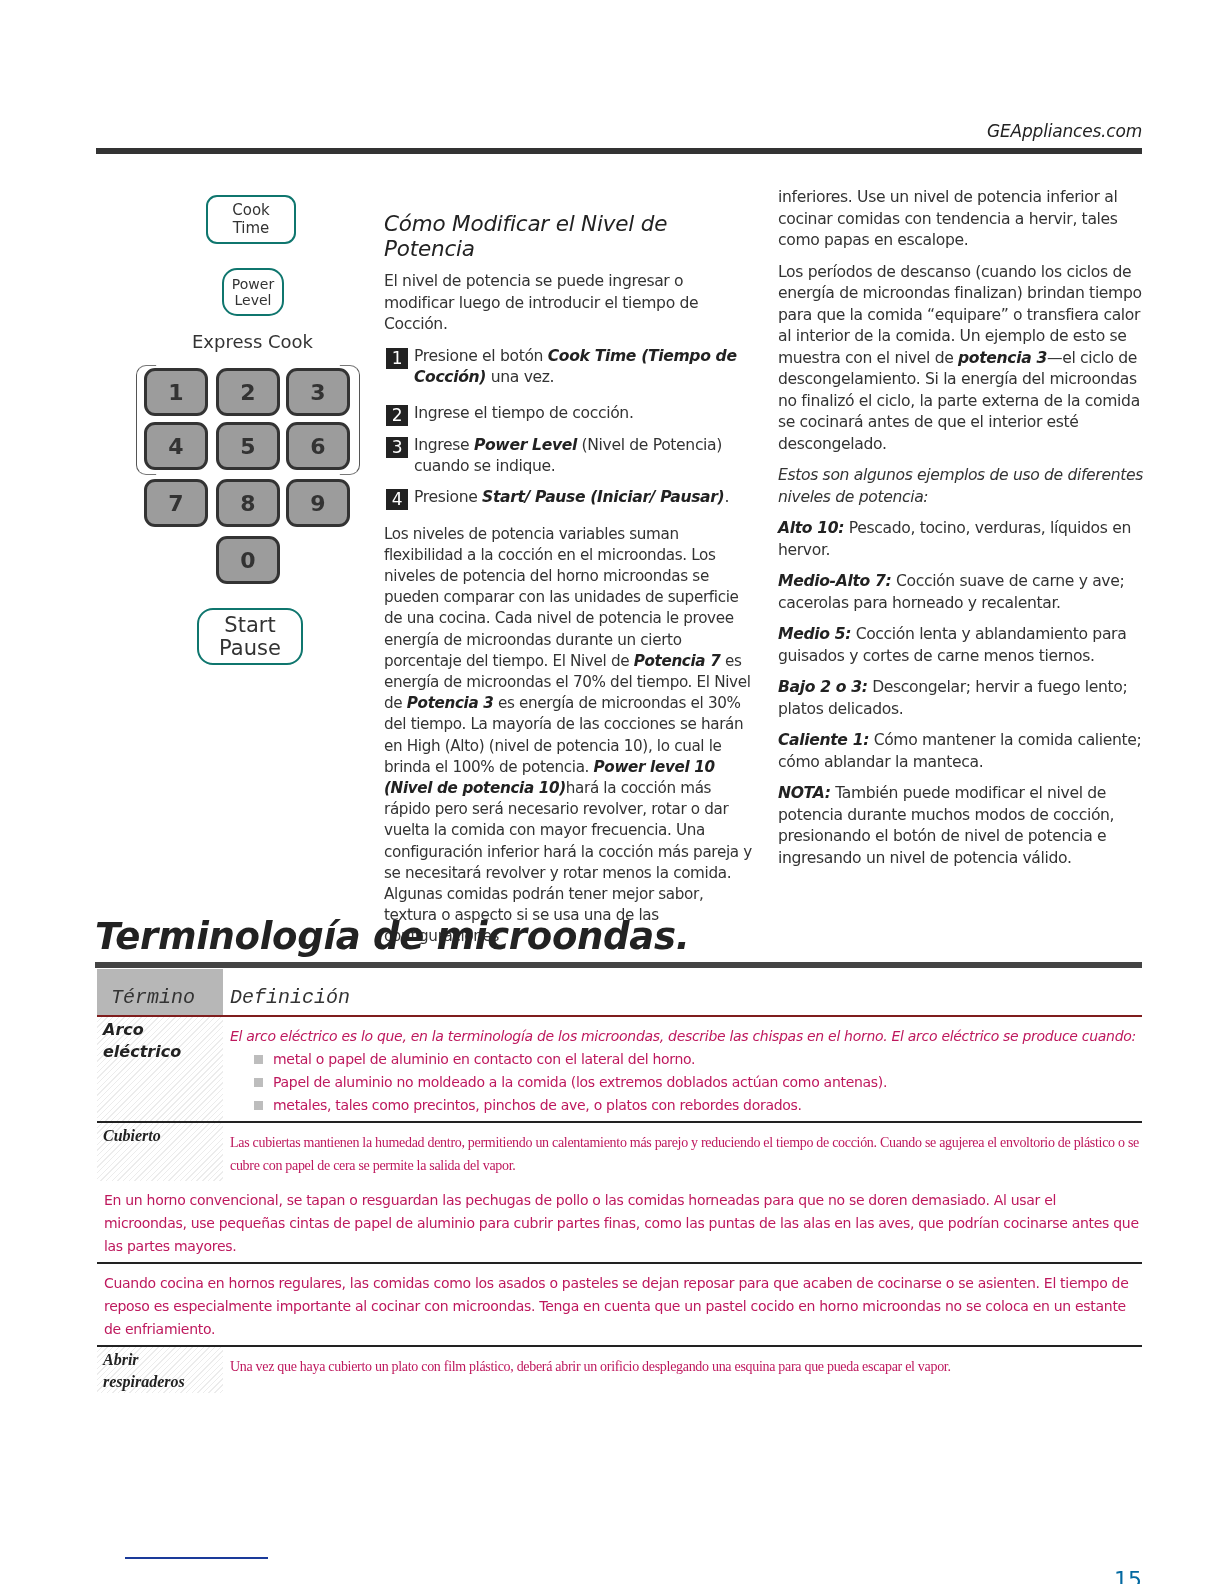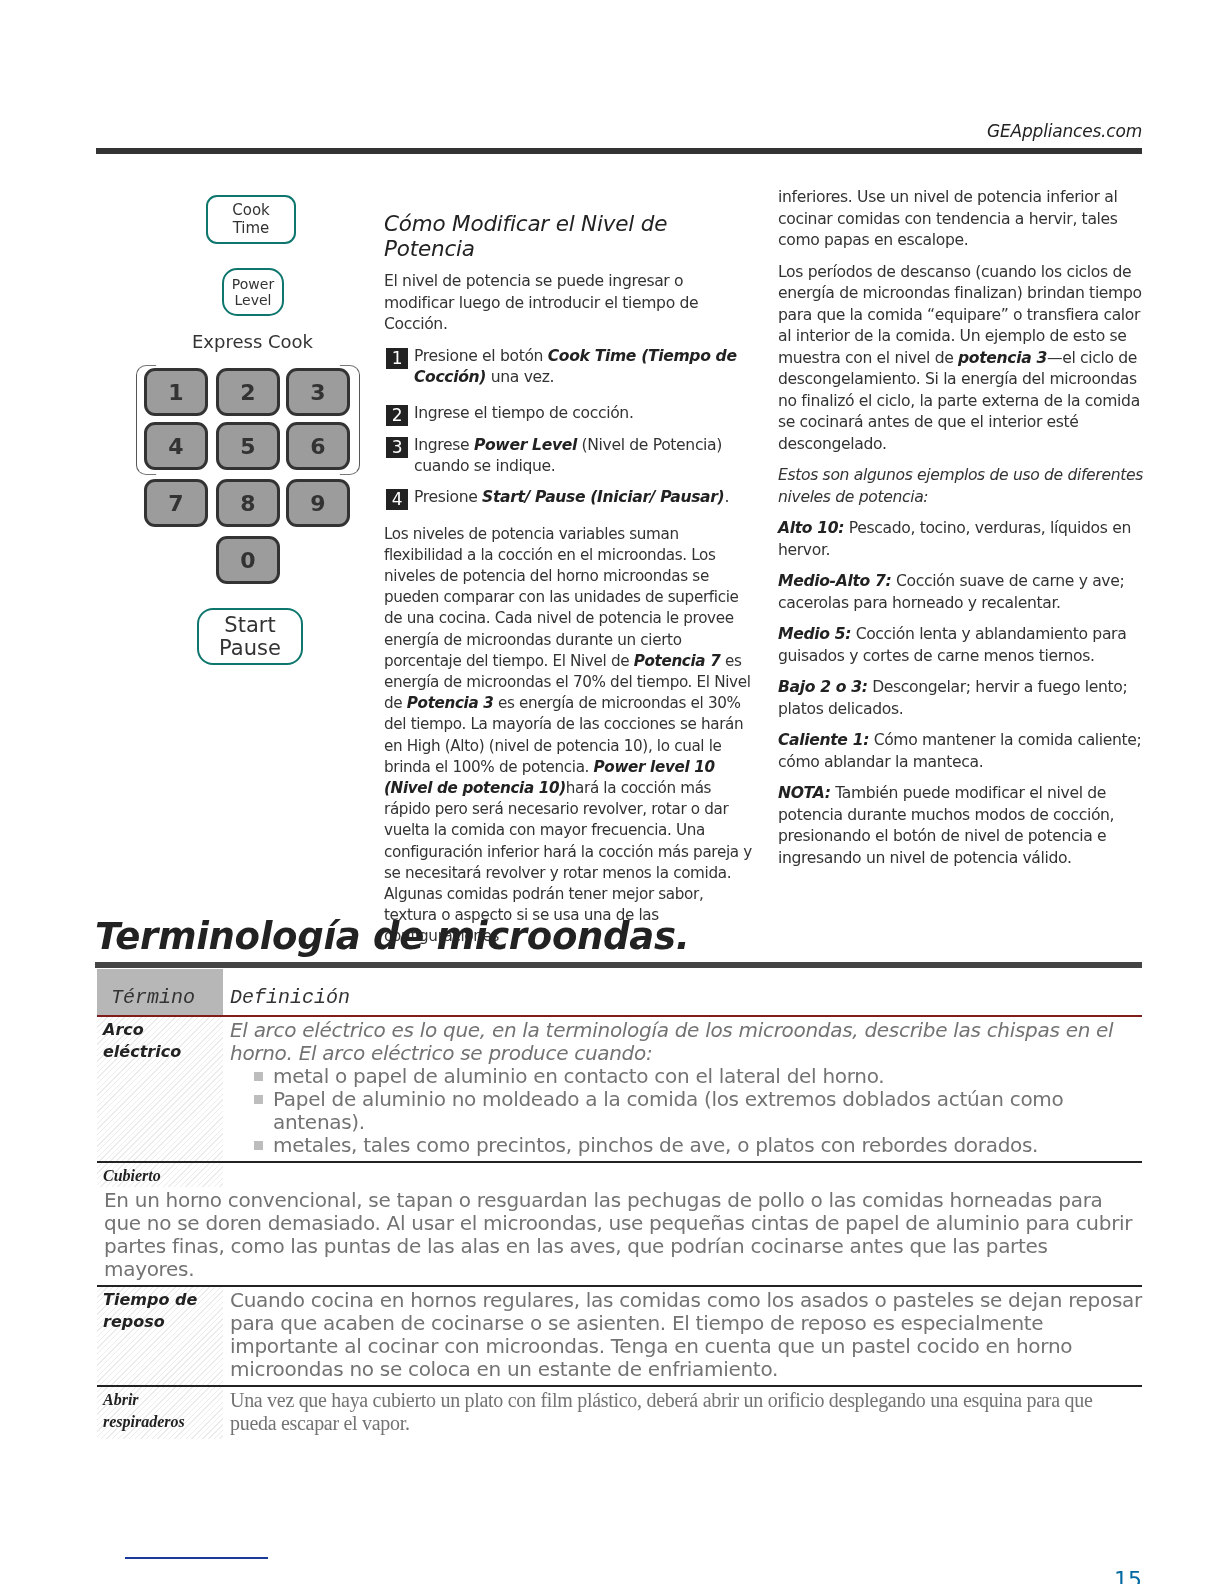--- a/index.html
+++ b/index.html
@@ -67,21 +67,21 @@
     display: flex; align-items: flex-end; padding: 0 0 6px 14px; box-sizing: border-box;
   }
   .th-def { font-size: 20px; font-style: italic; color: #333; padding: 0 0 6px 7px; display: flex; align-items: flex-end; }
   .trow { display: flex; border-bottom: 2px solid #222; }
   .trow.noline { border-bottom: none; font-family: Liberation Serif, serif; }
   .td-term {
     width: 126px; flex: 0 0 126px; box-sizing: border-box; padding: 2px 0 0 6px;
     font-size: 16px; font-style: italic; font-weight: bold; color: #222; line-height: 22px;
     background: repeating-linear-gradient(135deg, #fff 0px, #fff 3px, #ececec 3px, #ececec 4px);
   }
-  .td-def { flex: 1; padding: 2px 0 4px 7px; font-size: 20px; line-height: 23px; color: #737373; letter-spacing: -0.3px; }
+  .td-def { flex: 1; padding: 8px 0 4px 7px; font-size: 14px; line-height: 23px; color: #be185d; letter-spacing: -0.3px; }
   .td-def ul { list-style: none; margin: 0; padding: 0 0 0 20px; }
   .td-def li { position: relative; padding-left: 23px; }
   .td-def li::before {
     content: ""; position: absolute; left: 4px; top: 7px; width: 9px; height: 9px; background: #bdbdbd;
   }
 
   .page-num { right: 82px; top: 1567px; font-size: 22px; color: #0369a1; }
   .blue-line { left: 125px; top: 1557px; width: 143px; height: 2px; background: #1a3a9a; }
 </style>
 </head>
@@ -169,28 +169,28 @@
       <ul>
         <li>metal o papel de aluminio en contacto con el lateral del horno.</li>
         <li>Papel de aluminio no moldeado a la comida (los extremos doblados actúan como antenas).</li>
         <li>metales, tales como precintos, pinchos de ave, o platos con rebordes dorados.</li>
       </ul>
     </div>
   </div>
 
   <div class="trow noline">
     <div class="td-term">Cubierto</div>
+    <div class="td-def">Las cubiertas mantienen la humedad dentro, permitiendo un calentamiento más parejo y reduciendo el tiempo de cocción. Cuando se agujerea el envoltorio de plástico o se cubre con papel de cera se permite la salida del vapor.</div>
   </div>
 
   <div class="trow">
     <div class="td-def">En un horno convencional, se tapan o resguardan las pechugas de pollo o las comidas horneadas para que no se doren demasiado. Al usar el microondas, use pequeñas cintas de papel de aluminio para cubrir partes finas, como las puntas de las alas en las aves, que podrían cocinarse antes que las partes mayores.</div>
   </div>
 
   <div class="trow">
-    <div class="td-term">Tiempo de reposo</div>
     <div class="td-def">Cuando cocina en hornos regulares, las comidas como los asados o pasteles se dejan reposar para que acaben de cocinarse o se asienten. El tiempo de reposo es especialmente importante al cocinar con microondas. Tenga en cuenta que un pastel cocido en horno microondas no se coloca en un estante de enfriamiento.</div>
   </div>
 
   <div class="trow noline">
     <div class="td-term">Abrir respiraderos</div>
     <div class="td-def">Una vez que haya cubierto un plato con film plástico, deberá abrir un orificio desplegando una esquina para que pueda escapar el vapor.</div>
   </div>
 </div>
 
 <div class="abs page-num">15</div>

